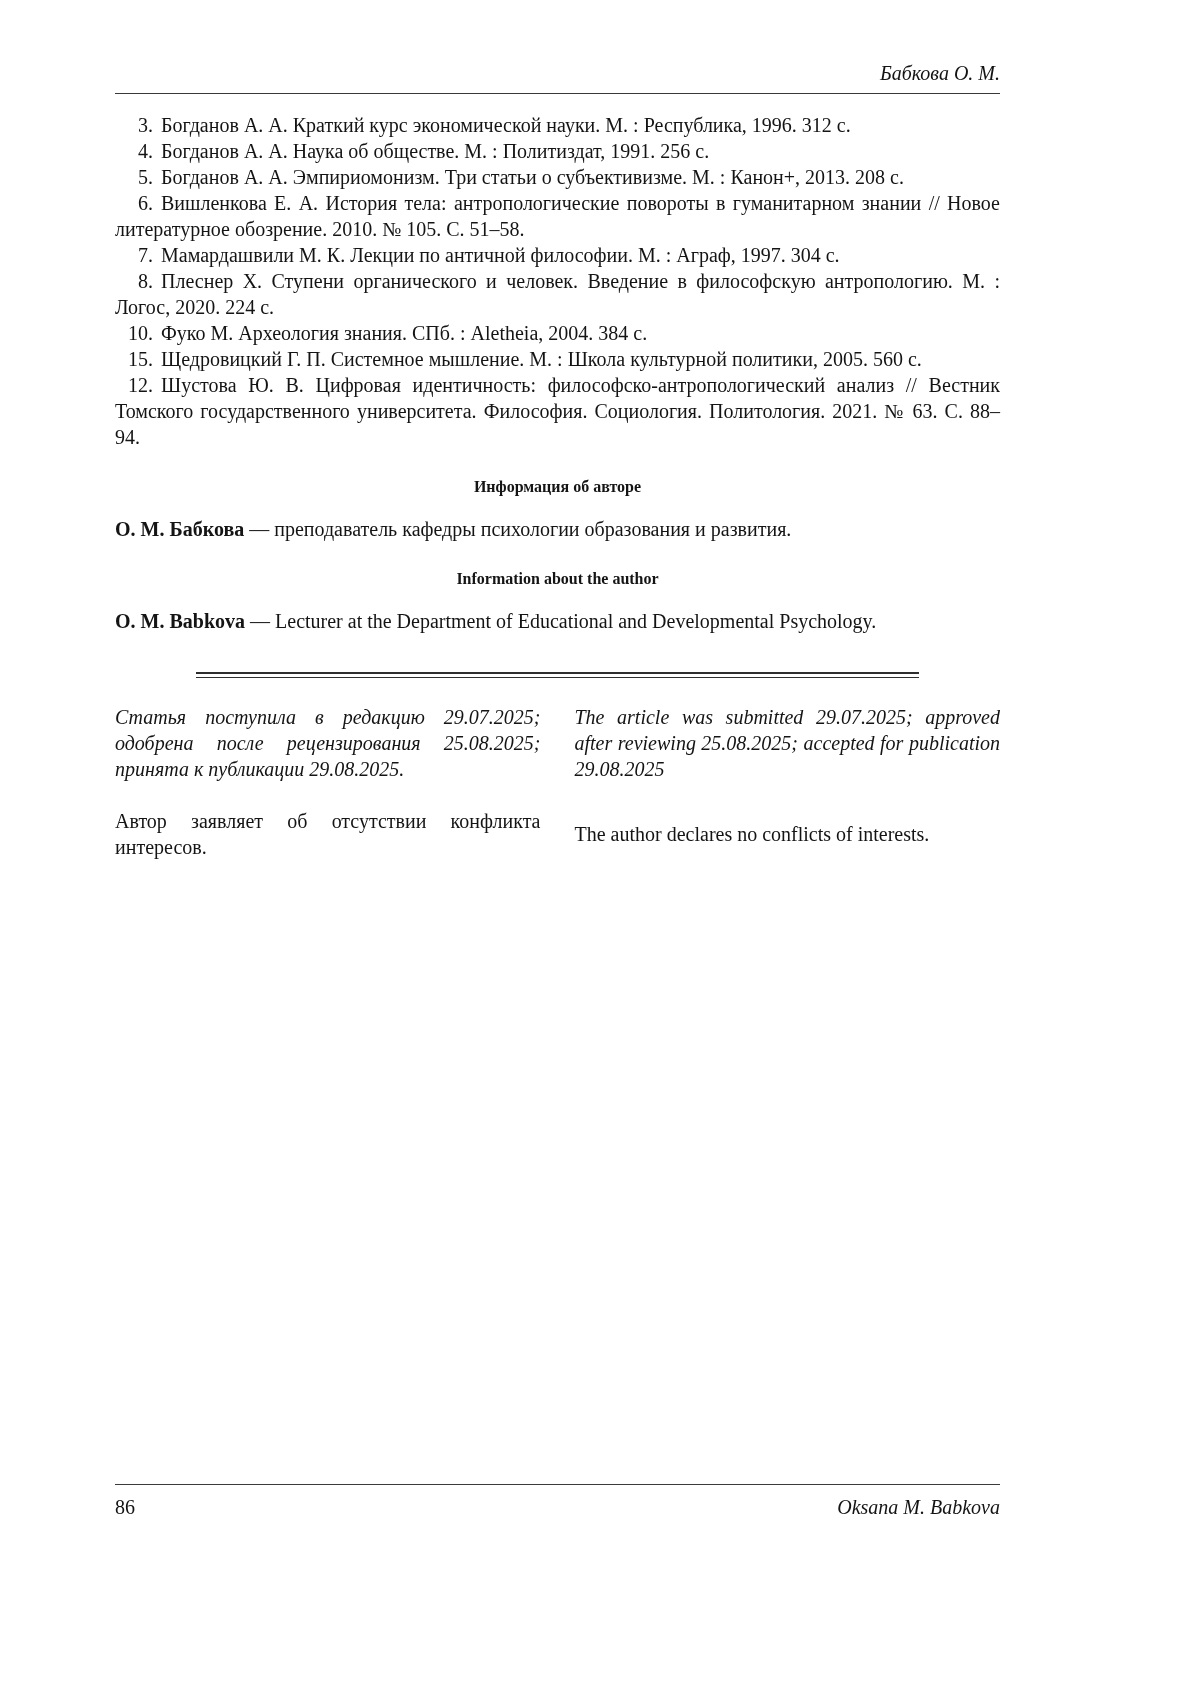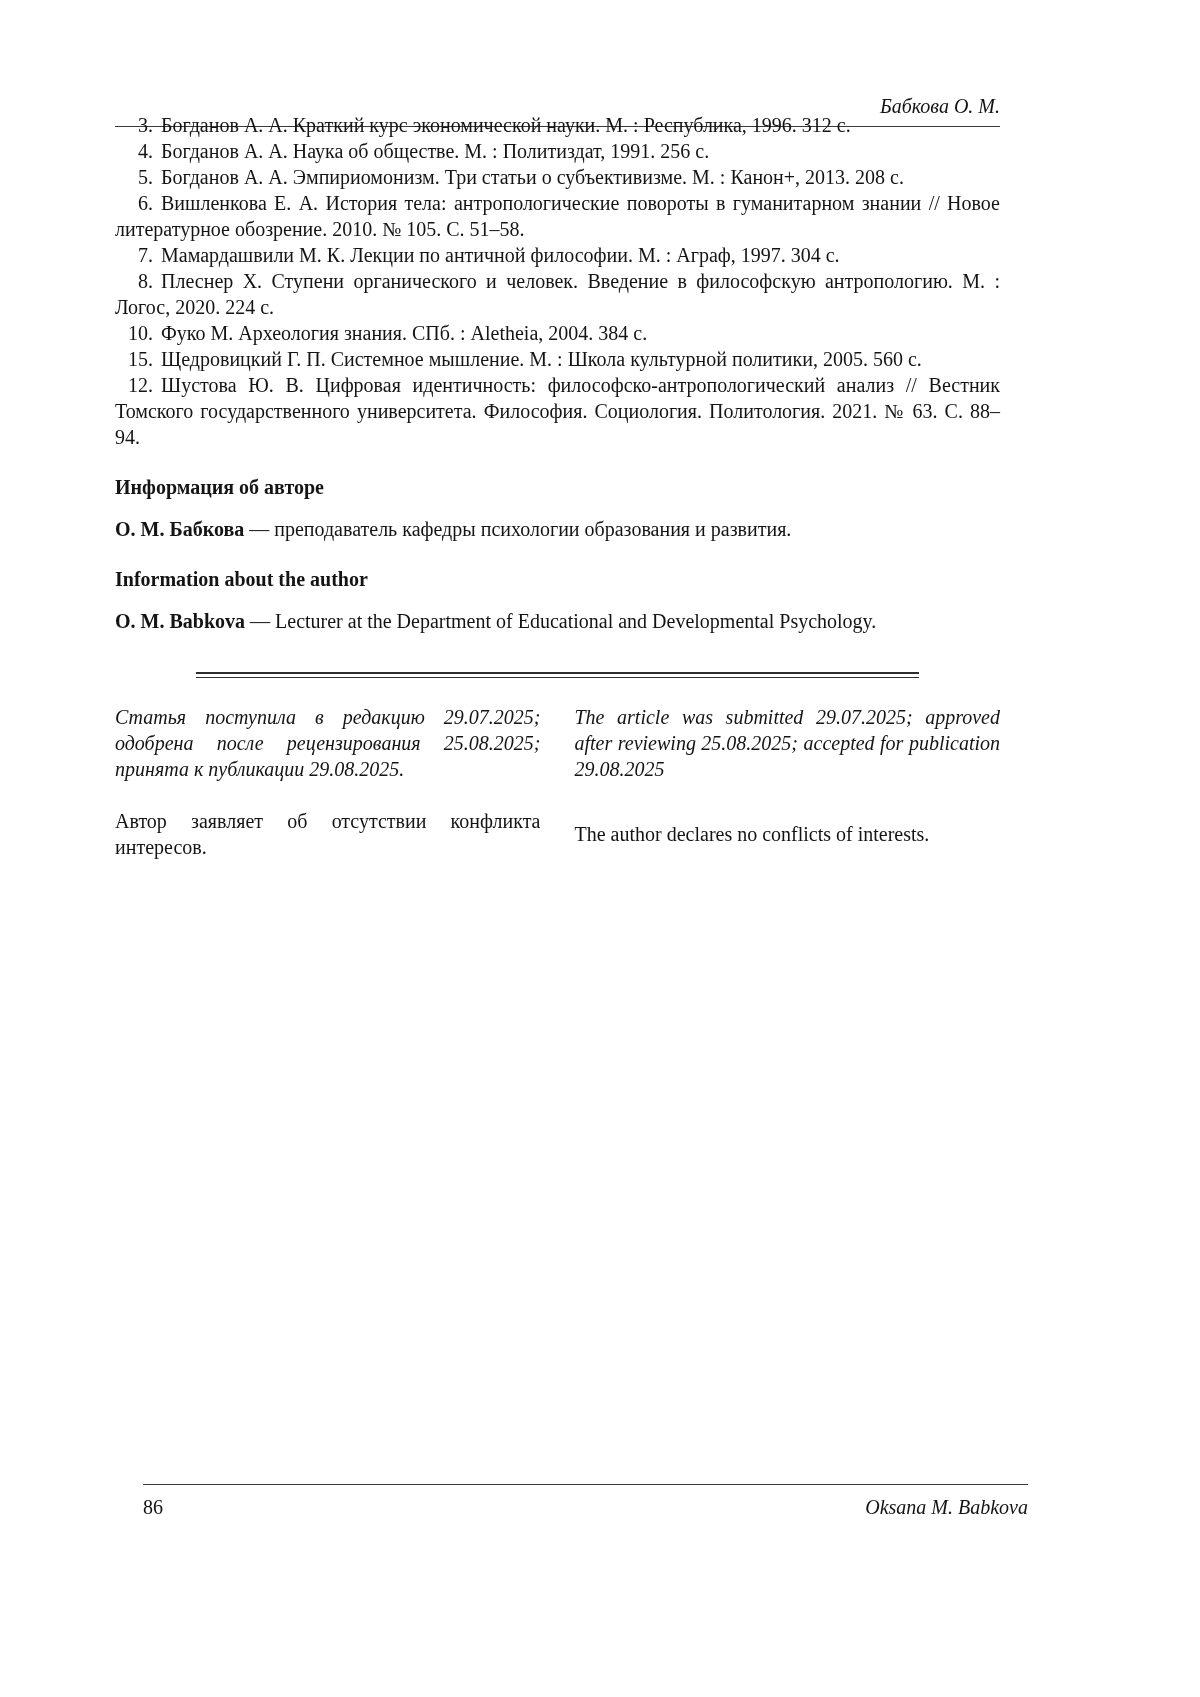--- a/index.html
+++ b/index.html
@@ -17,42 +17,42 @@
   }
   .running-head {
     position: absolute;
     left: 115px;
     top: 60px;
     width: 885px;
     text-align: right;
     font-style: italic;
     padding-bottom: 7px;
     border-bottom: 1.5px solid #3a3a3a;
-    margin-top: 33px;
   }
   .content {
     position: absolute;
     left: 115px;
     top: 112px;
     width: 885px;
   }
   .references { margin: 0; }
   .ref {
     margin: 0;
     text-align: justify;
   }
   .ref-num {
     display: inline-block;
     min-width: 38px;
     text-align: right;
     margin-right: 8px;
   }
   .sec-heading {
+    text-align: center;
     font-weight: bold;
-    font-size: 20px;
+    font-size: 16px;
     line-height: 26px;
     margin: 24px 0 16px 0;
   }
   .author-line {
     margin: 0;
     text-align: justify;
   }
   .double-rule {
     width: 723px;
     height: 3px;
@@ -75,21 +75,20 @@
   .page-footer {
     position: absolute;
     left: 115px;
     top: 1484px;
     width: 885px;
     border-top: 1.5px solid #3a3a3a;
     padding-top: 9px;
     display: flex;
     justify-content: space-between;
     align-items: baseline;
-    margin-left: 28px;
   }
   .footer-author { font-style: italic; }
 </style>
 </head>
 <body>
 
 <div class="page">
 
   <header class="running-head">
     <span>Бабкова О. М.</span>

